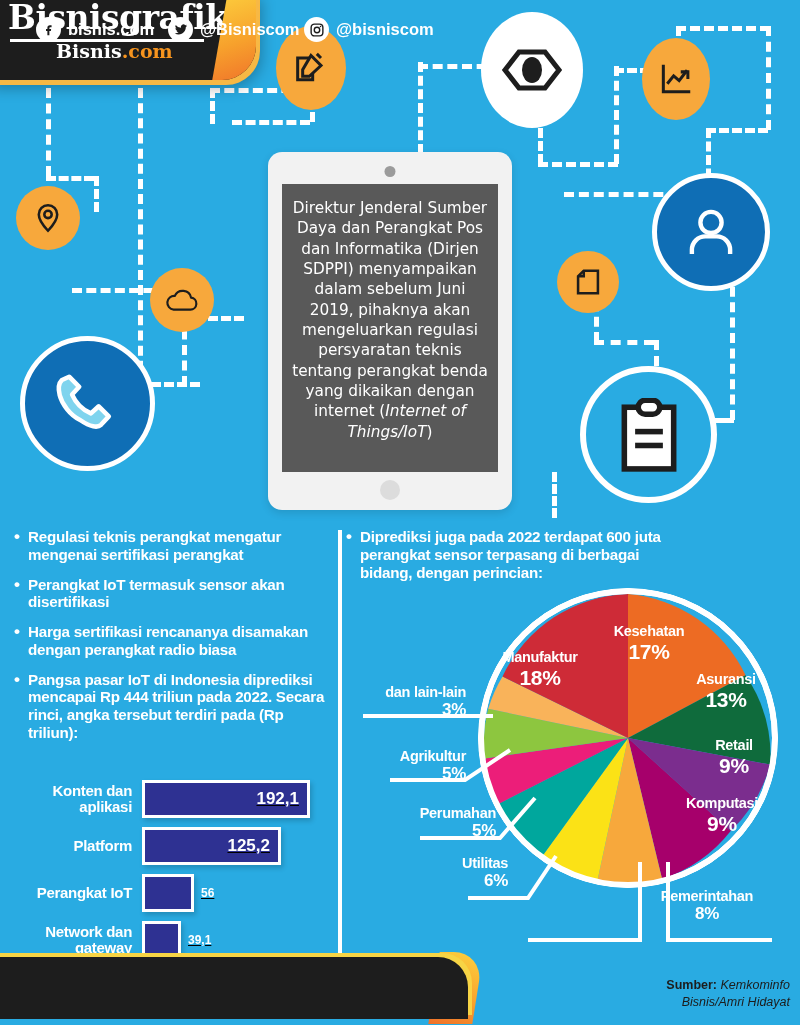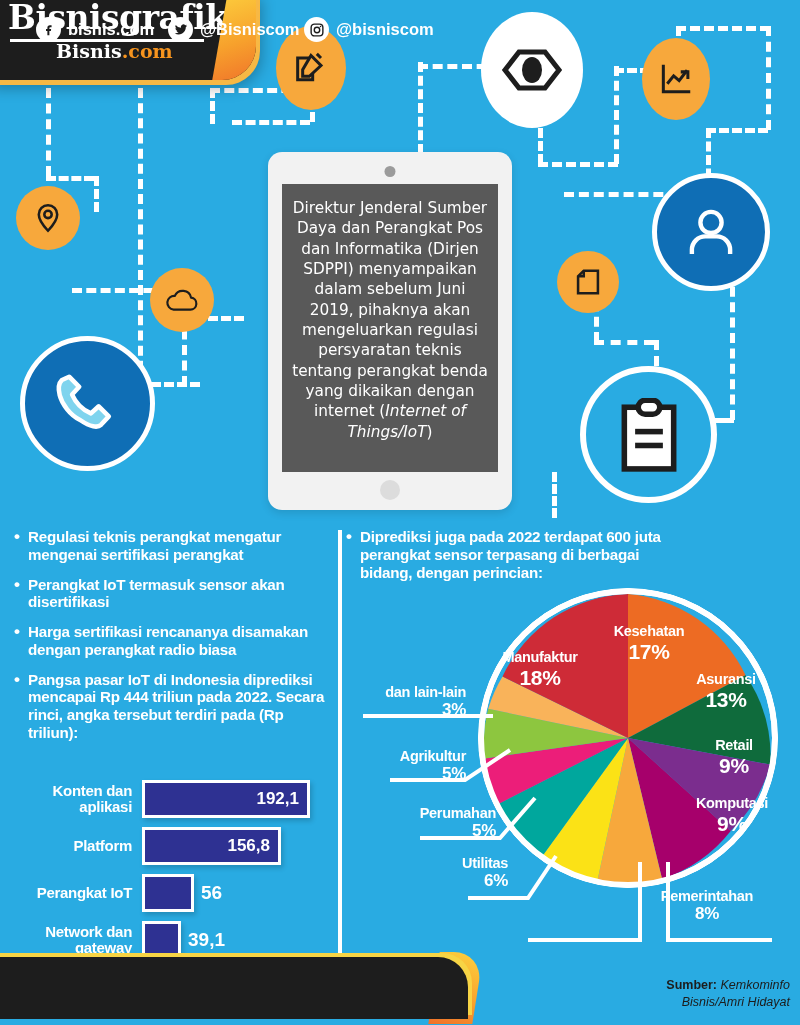--- a/index.html
+++ b/index.html
@@ -88,24 +88,24 @@
     font-size:15px; line-height:1.08; letter-spacing:-.3px;
   }
   .bar {
     background:#2e3192; border:3px solid #fff; height:38px;
     display:flex; align-items:center; justify-content:flex-end;
     padding-right:8px; color:#fff; font-weight:700; font-size:17px;
     box-shadow:2px 3px 5px rgba(0,0,0,.18);
   }
   .bar.short { justify-content:flex-start; }
   .bar-val-out {
-    color:#fff; font-weight:700; font-size:19px; margin-left:7px;
+    color:#fff; font-weight:700; font-size:12px; margin-left:7px;
     align-self:center;
   }
-  .bar-wrap { display:flex; align-items:flex-end; }
+  .bar-wrap { display:flex; align-items:flex-end;text-decoration:underline; }
 
   
   .pie-box { position:absolute; left:478px; top:588px; width:300px; height:300px; }
   .pie {
     position:absolute; inset:0; border-radius:50%;
     border:6px solid #fff; box-sizing:border-box;
   }
   .pie-lab {
     position:absolute; color:#fff; font-weight:700; text-align:center;
     line-height:1.1; font-size:14.5px; letter-spacing:-.3px;
@@ -273,21 +273,21 @@
         <div class="bar" style="width:168px;">
           <span>192,1</span>
         </div>
       </div>
     </div>
 
     <div class="bar-row">
       <div class="bar-lab">Platform</div>
       <div class="bar-wrap">
         <div class="bar" style="width:139px;">
-          <span>156,8</span>
+          <span>125,2</span>
         </div>
       </div>
     </div>
 
     <div class="bar-row">
       <div class="bar-lab">Perangkat IoT</div>
       <div class="bar-wrap">
         <div class="bar short" style="width:52px;"></div>
         <span class="bar-val-out">56</span>
       </div>
@@ -335,21 +335,21 @@
       <span class="pct">17%</span>
     </div>
     <div class="pie-lab" style="left:200px; top:84px; width:96px;">
       <span>Asuransi</span>
       <span class="pct">13%</span>
     </div>
     <div class="pie-lab" style="left:216px; top:150px; width:80px;">
       <span>Retail</span>
       <span class="pct">9%</span>
     </div>
-    <div class="pie-lab" style="left:202px; top:208px; width:104px;">
+    <div class="pie-lab" style="left:192px; top:208px; width:104px;">
       <span>Komputasi</span>
       <span class="pct">9%</span>
     </div>
     <div class="pie-lab" style="left:8px; top:62px; width:108px;">
       <span>Manufaktur</span>
       <span class="pct">18%</span>
     </div>
   </div>
 
   <svg class="leader" style="left:360px; top:690px; width:200px; height:230px;" viewBox="0 0 200 230">

